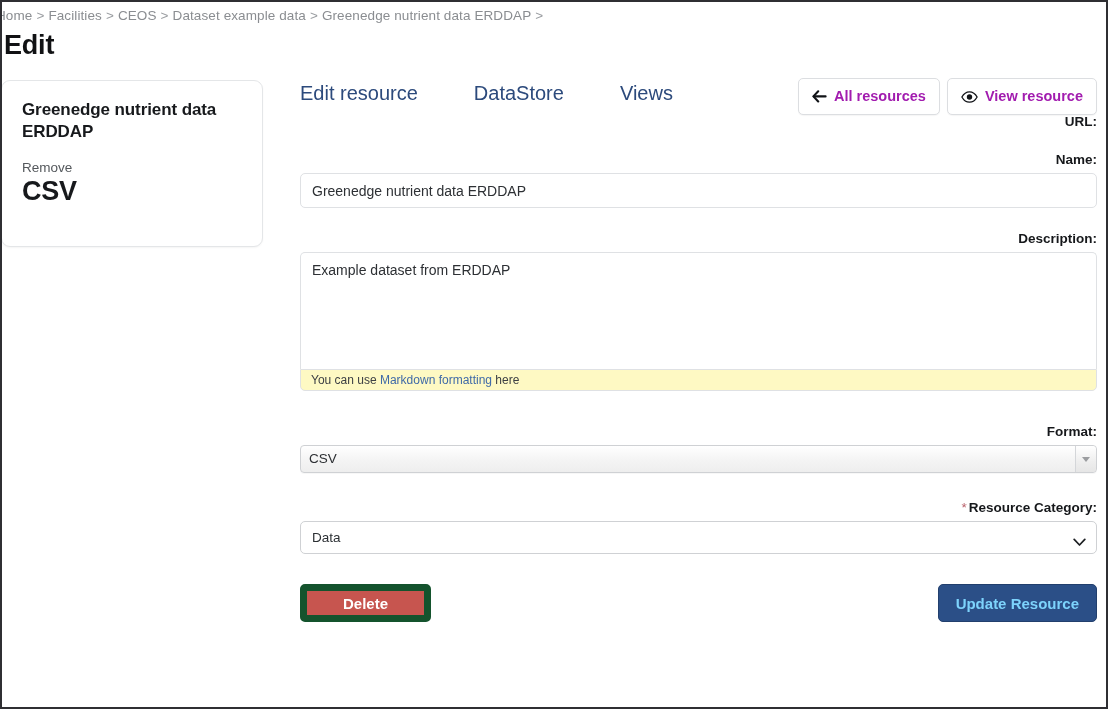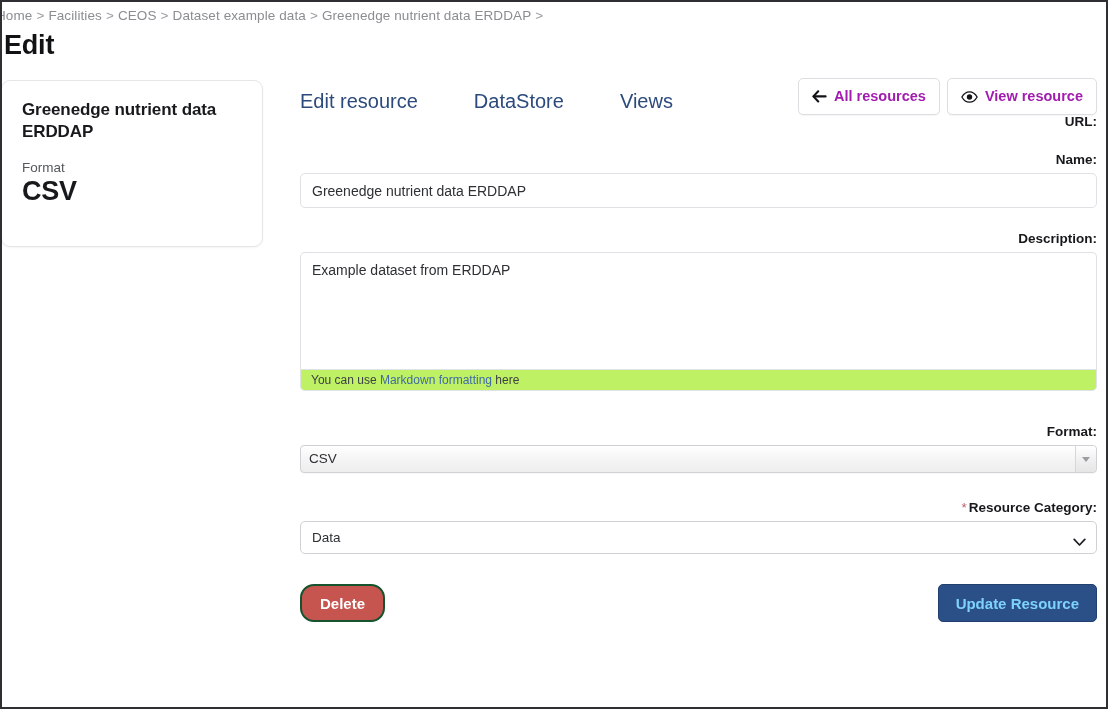--- a/index.html
+++ b/index.html
@@ -94,21 +94,20 @@
     height: 34px;
   }
   .tab {
     display: inline-block;
     font-size: 20px;
     color: #2c4a7c;
     text-decoration: none;
     margin-right: 56px;
     vertical-align: top;
     line-height: 26px;
-    margin-top: 8px;
   }
   .tab:last-of-type { margin-right: 0; }
   .btn-group {
     position: absolute;
     right: 0;
     top: -2px;
     white-space: nowrap;
   }
   .btn-outline {
     display: inline-block;
@@ -217,21 +216,21 @@
     right: 3px;
     bottom: 23px;
     width: 11px;
     height: 11px;
     pointer-events: none;
   }
   .ta-help {
     box-sizing: border-box;
     width: 797px;
     height: 22px;
-    background: #bef264;
+    background: #fef9c3;
     border: 1px solid #dfe1e4;
     border-radius: 0 0 5px 5px;
     padding: 0 10px;
     font-size: 12px;
     color: #3d4044;
     line-height: 20px;
   }
   .ta-help a { color: #3f6aa8; text-decoration: none; }
 
   
@@ -294,24 +293,24 @@
   }
   .native-select .ns-chev {
     position: absolute;
     right: 10px;
     top: 11px;
   }
 
   .btn-danger {
     box-sizing: border-box;
     height: 38px;
-    padding: 0 18px;
+    padding: 0 36px;
     background: #c7554f;
-    border: 2px solid #14532d;
-    border-radius: 14px;
+    border: 7px solid #14532d;
+    border-radius: 5px;
     color: #fff;
     font-size: 15px;
     font-weight: bold;
     cursor: pointer;
   }
   .btn-primary {
     box-sizing: border-box;
     height: 38px;
     padding: 0 17px;
     background: #2b4f87;
@@ -342,21 +341,21 @@
 <div id="page">
 
   <div class="breadcrumb">
     <a href="#">Home</a><span class="sep">&gt;</span><a href="#">Facilities</a><span class="sep">&gt;</span><a href="#">CEOS</a><span class="sep">&gt;</span><a href="#">Dataset example data</a><span class="sep">&gt;</span><a href="#">Greenedge nutrient data ERDDAP</a><span class="sep">&gt;</span>
   </div>
 
   <div class="page-title">Edit</div>
 
   <div class="side-card">
     <div class="res-name">Greenedge nutrient data ERDDAP</div>
-    <div class="fmt-label">Format</div>
+    <div class="fmt-label">Remove</div>
     <div class="fmt-value">CSV</div>
   </div>
 
   <div class="main">
 
     <div class="tabbar">
       <a class="tab" href="#">Edit resource</a><a class="tab" href="#">DataStore</a><a class="tab" href="#">Views</a>
 
       <div class="btn-group">
         <button class="btn-outline">

